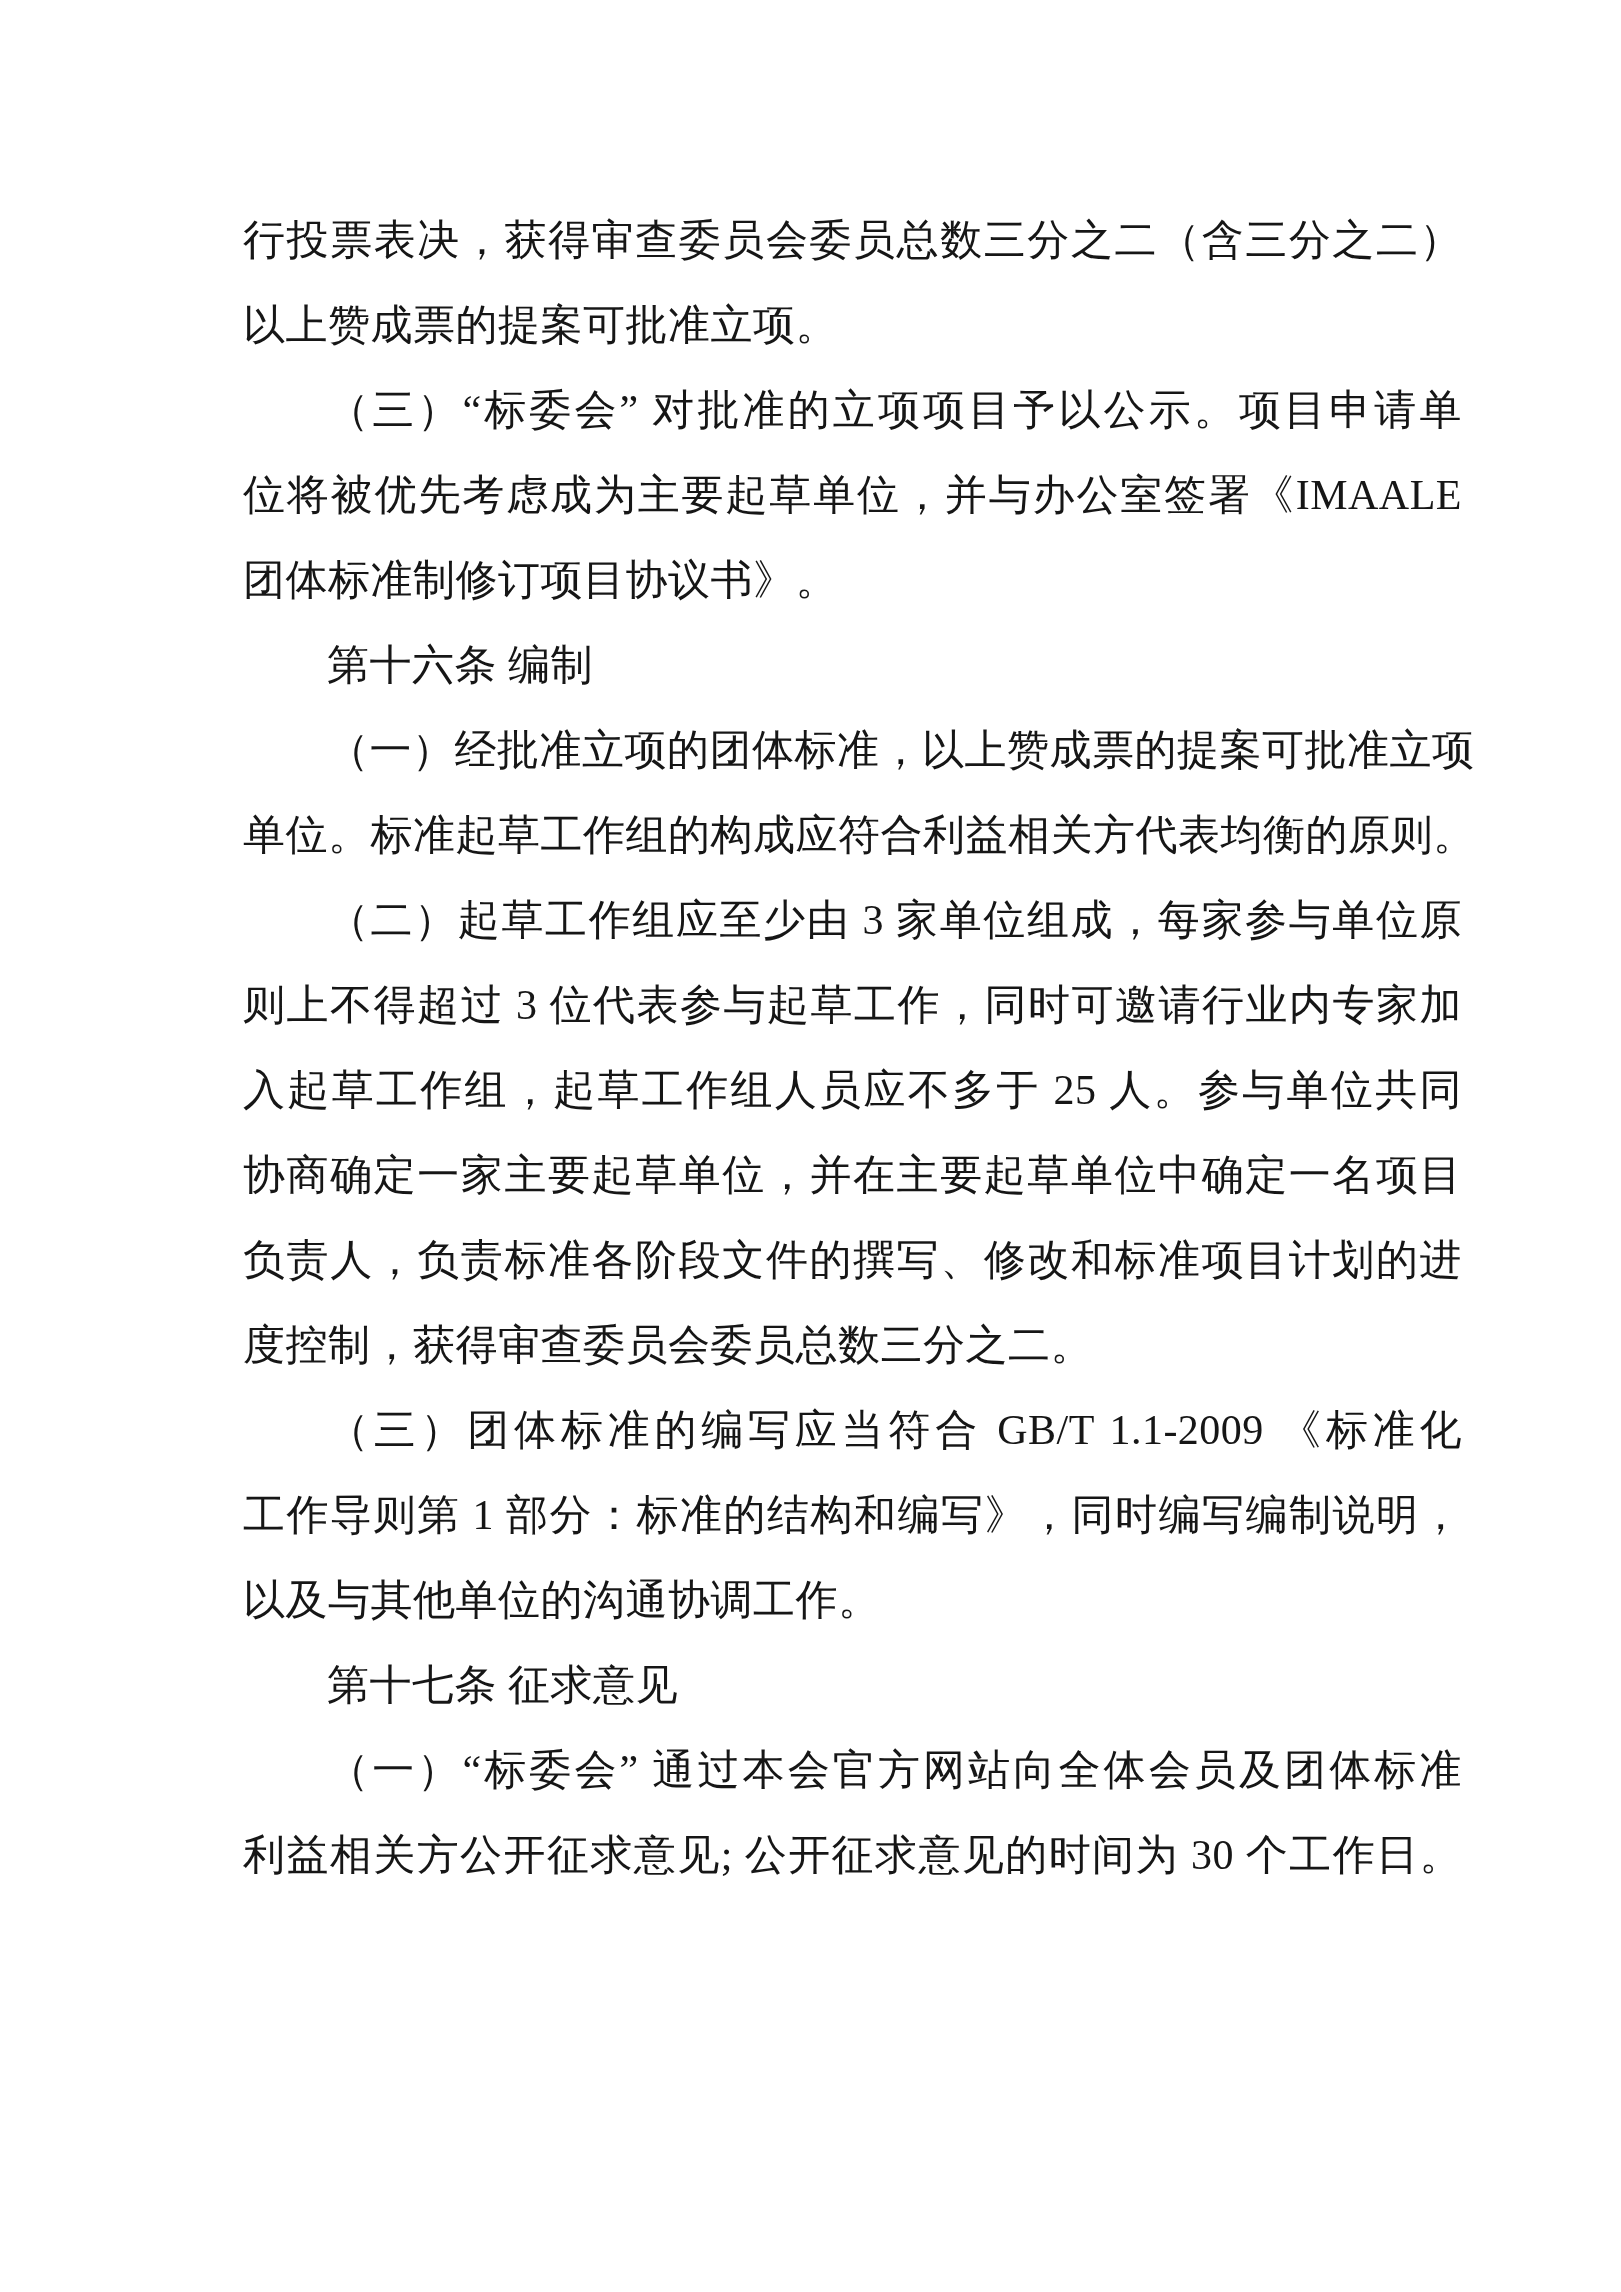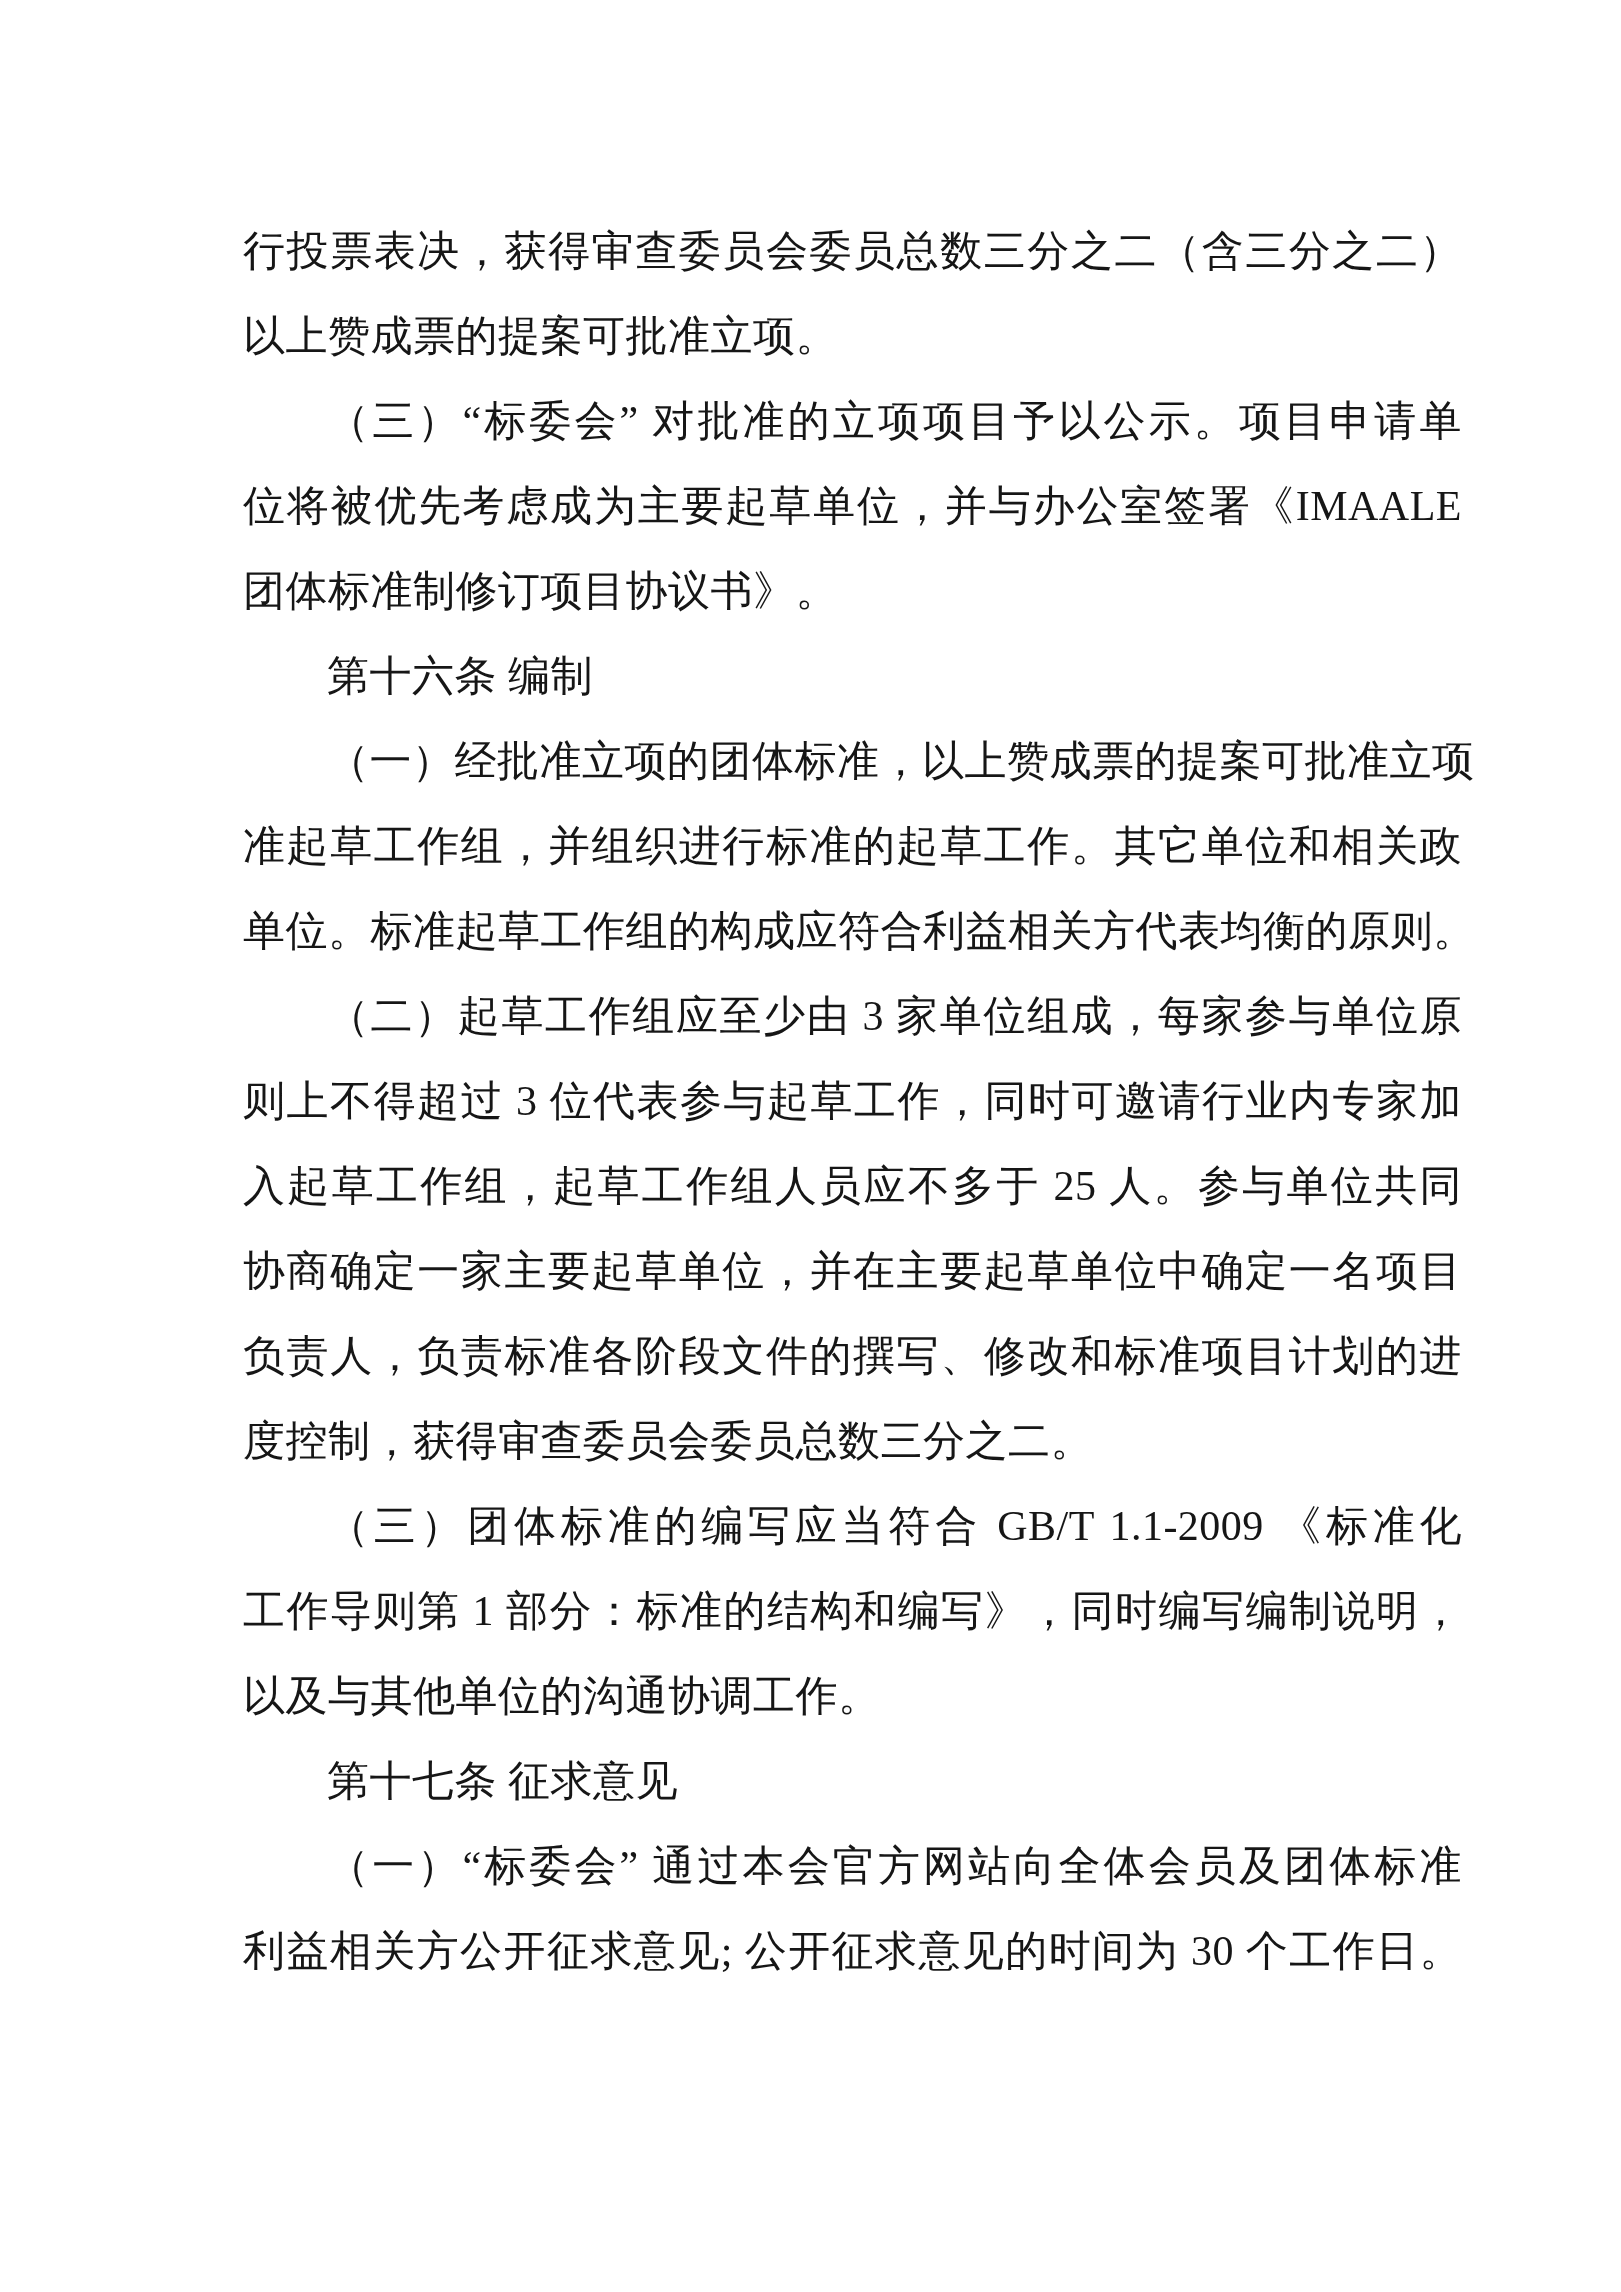--- a/index.html
+++ b/index.html
@@ -10,21 +10,21 @@
   .page {
     position: relative;
     width: 1621px;
     height: 2293px;
     background: #ffffff;
     overflow: hidden;
   }
   .textblock {
     position: absolute;
     left: 243px;
-    top: 209px;
+    top: 198px;
     width: 1219px;
     font-family: "Liberation Serif", "DejaVu Serif", serif;
     font-size: 42px;
     line-height: 85px;
     letter-spacing: 0.5px;
     color: #161616;
     font-weight: 400;
   }
   .line {
     text-align: justify;
@@ -46,21 +46,20 @@
 
 <div class="page">
   <div class="textblock">
     <div class="line">行投票表决，获得审查委员会委员总数三分之二（含三分之二）</div>
     <div class="line short">以上赞成票的提案可批准立项。</div>
     <div class="line ind">（三）“标委会” 对批准的立项项目予以公示。项目申请单</div>
     <div class="line">位将被优先考虑成为主要起草单位，并与办公室签署《IMAALE</div>
     <div class="line short">团体标准制修订项目协议书》。</div>
     <div class="line ind short">第十六条 编制</div>
     <div class="line ind">（一）经批准立项的团体标准，以上赞成票的提案可批准立项</div>
-    <div class="line">准起草工作组，并组织进行标准的起草工作。其它单位和相关政</div>
     <div class="line">单位。标准起草工作组的构成应符合利益相关方代表均衡的原则。</div>
     <div class="line ind">（二）起草工作组应至少由 3 家单位组成，每家参与单位原</div>
     <div class="line">则上不得超过 3 位代表参与起草工作，同时可邀请行业内专家加</div>
     <div class="line">入起草工作组，起草工作组人员应不多于 25 人。参与单位共同</div>
     <div class="line">协商确定一家主要起草单位，并在主要起草单位中确定一名项目</div>
     <div class="line">负责人，负责标准各阶段文件的撰写、修改和标准项目计划的进</div>
     <div class="line short">度控制，获得审查委员会委员总数三分之二。</div>
     <div class="line ind">（三）团体标准的编写应当符合 GB/T 1.1-2009 《标准化</div>
     <div class="line">工作导则第 1 部分：标准的结构和编写》，同时编写编制说明，</div>
     <div class="line short">以及与其他单位的沟通协调工作。</div>

